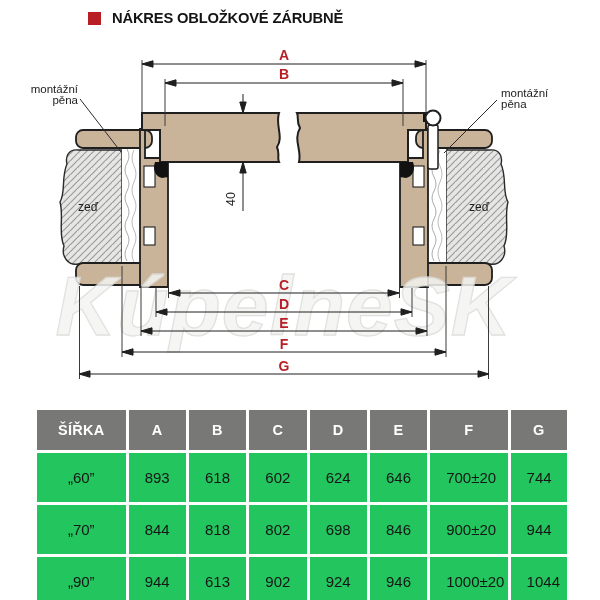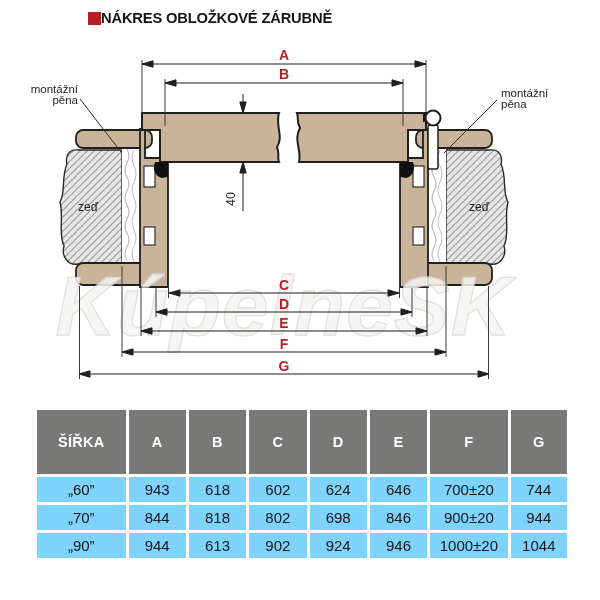--- a/index.html
+++ b/index.html
@@ -1,39 +1,39 @@
 <!DOCTYPE html>
 <html><head>
 <meta charset="utf-8">
 <style>
   html,body{margin:0;padding:0;}
   body{
     width:600px;height:600px;position:relative;background:#ffffff;
     font-family:"Liberation Sans",sans-serif;overflow:hidden;
   }
   .title-bar{
-    position:absolute;left:88px;top:9px;display:flex;align-items:center;gap:0;
+    position:absolute;left:88px;top:9px;display:flex;align-items:center;gap:11px;
   }
   .title-bullet{width:13px;height:13px;background:#b71f25;flex:0 0 auto;}
   .title-text{
     font-size:15.5px;font-weight:bold;color:#141414;letter-spacing:-0.2px;
     transform:scaleX(0.95);transform-origin:left center;white-space:nowrap;
   }
   svg{position:absolute;left:0;top:0;}
   .dims-table{
     position:absolute;left:34px;top:407px;width:536px;
     border-collapse:separate;border-spacing:3px;table-layout:fixed;
   }
   .dims-table th{
     background:#787876;color:#ffffff;font-size:14.5px;font-weight:bold;
-    height:40px;text-align:center;padding:12px;letter-spacing:0.3px;
+    height:40px;text-align:center;padding:0;letter-spacing:0.3px;
   }
   .dims-table td{
-    background:#7dd3fc;color:#161616;font-size:15px;height:16px;
-    text-align:center;padding:4px;white-space:nowrap;
+    background:#22c55e;color:#161616;font-size:15px;height:16px;
+    text-align:center;padding:16px;white-space:nowrap;
   }
 </style>
 </head>
 <body>
 
 <div class="title-bar">
   <div class="title-bullet"></div>
   <div class="title-text">NÁKRES OBLOŽKOVÉ ZÁRUBNĚ</div>
 </div>
 
@@ -197,21 +197,21 @@
       <th>C</th>
       <th>D</th>
       <th>E</th>
       <th>F</th>
       <th>G</th>
     </tr>
   </thead>
   <tbody>
     <tr>
       <td>„60”</td>
-      <td>943</td>
+      <td>893</td>
       <td>618</td>
       <td>602</td>
       <td>624</td>
       <td>646</td>
       <td>700±20</td>
       <td>744</td>
     </tr>
     <tr>
       <td>„70”</td>
       <td>844</td>

